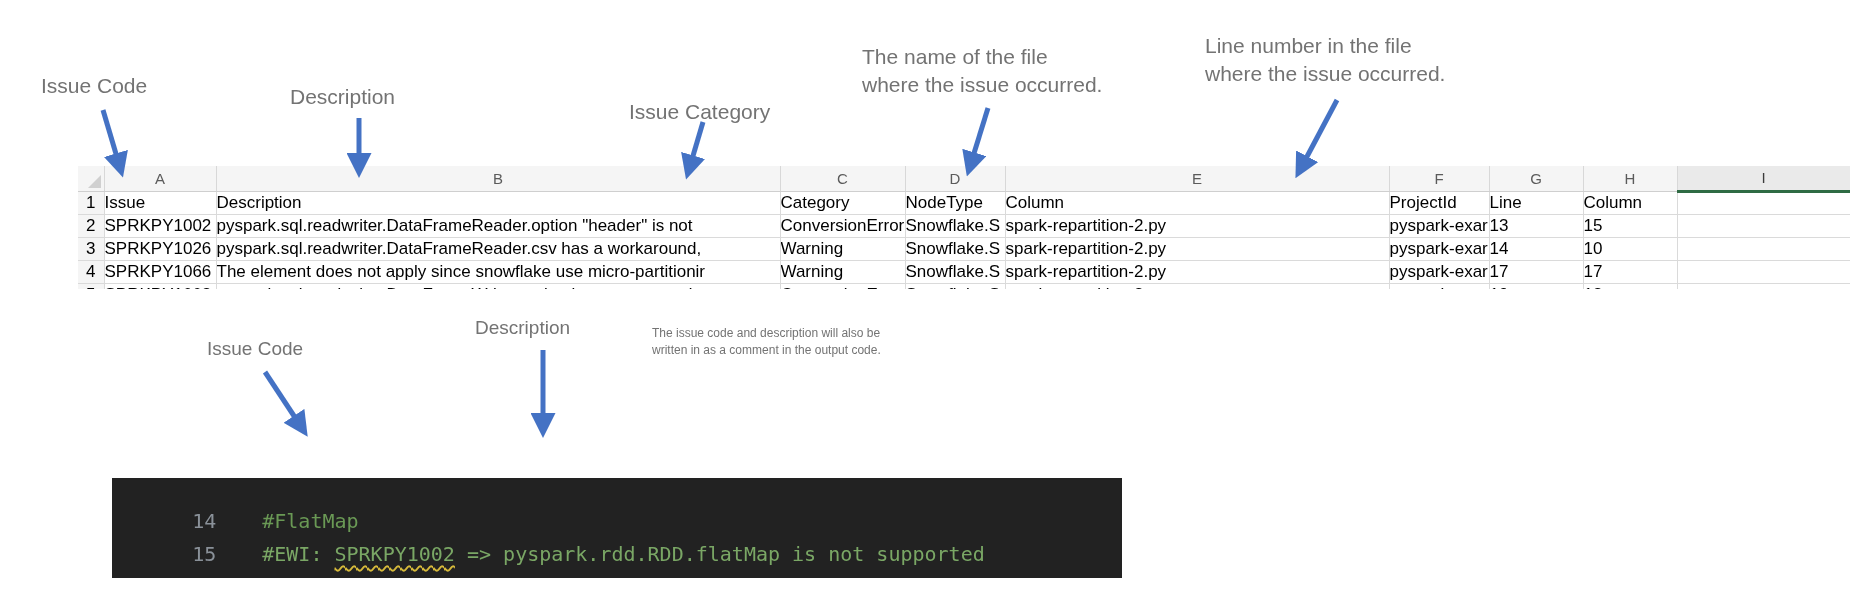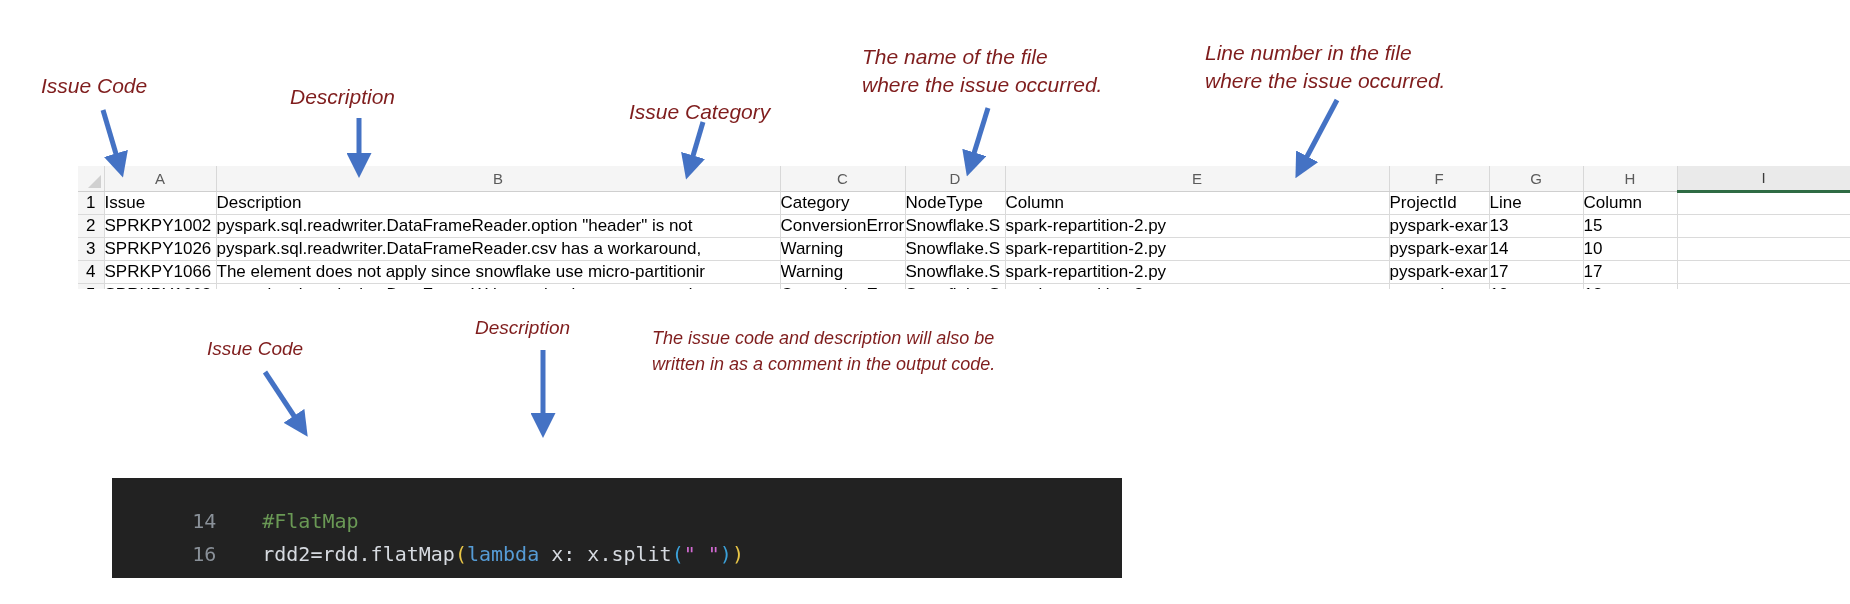--- a/index.html
+++ b/index.html
@@ -11,30 +11,29 @@
   body {
     width: 1850px; height: 604px;
     position: relative; overflow: hidden;
     font-family: "Liberation Sans", sans-serif;
   }
 
   
   .callout {
     position: absolute;
     font-family: "Liberation Sans", sans-serif;
-    font-style: italic;
     font-weight: normal;
-    color: #7f1d1d;
+    color: #737373;
     white-space: pre;
     line-height: 1.32;
   }
   .callout.c-top  { font-size: 21px; }
   .callout.c-two  { font-size: 21px; }
   .callout.c-low  { font-size: 19px; }
-  .callout.c-low-sm { font-size: 18px; }
+  .callout.c-low-sm { font-size: 12px; }
 
   
   #arrow-layer {
     position: absolute; left: 0; top: 0;
     width: 1850px; height: 604px;
     pointer-events: none;
   }
 
   
   #sheet {
@@ -265,38 +264,41 @@
   </div>
 </div>
 
 <div id="code-clip">
   <div id="code">
 
     <span class="cl">
       <span class="gutter">14</span><span class="ind"></span><span class="cmt">#FlatMap</span>
     </span>
 
+    <span class="cl">
+      <span class="gutter">15</span><span class="ind"></span><span class="cmt2">#EWI: </span><span class="sq">SPRKPY1002</span><span class="cmt2"> =&gt; pyspark.rdd.RDD.flatMap is not supported</span>
+    </span>
 
     <span class="cl">
       <span class="gutter">16</span><span class="ind"></span><span class="plain"><span class="plain">rdd2=rdd.flatMap</span><span class="paren1">(</span><span class="kw">lambda</span><span class="plain"> x: x.split</span><span class="paren2">(</span><span class="str">" "</span><span class="paren2">)</span><span class="paren1">)</span></span>
     </span>
 
   </div>
 </div>
 
 <div class="callout c-top" style="left:41px; top:72px;">Issue Code</div>
 
 <div class="callout c-top" style="left:290px; top:83px;">Description</div>
 
 <div class="callout c-top" style="left:629px; top:98px;">Issue Category</div>
 
 <div class="callout c-two" style="left:862px; top:43px;">The name of the file
 where the issue occurred.</div>
 
-<div class="callout c-two" style="left:1205px; top:39px;">Line number in the file
+<div class="callout c-two" style="left:1205px; top:32px;">Line number in the file
 where the issue occurred.</div>
 
 <div class="callout c-low" style="left:207px; top:336px;">Issue Code</div>
 
 <div class="callout c-low" style="left:475px; top:315px;">Description</div>
 
 <div class="callout c-low-sm" style="left:652px; top:325px; line-height:1.45;">The issue code and description will also be
 written in as a comment in the output code.</div>
 
 <svg id="arrow-layer" viewBox="0 0 1850 604" xmlns="http://www.w3.org/2000/svg">

